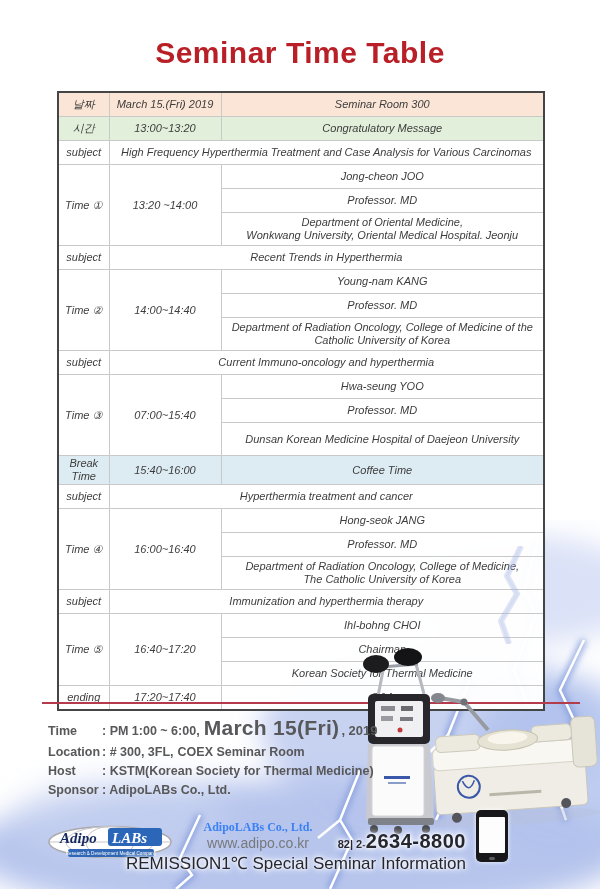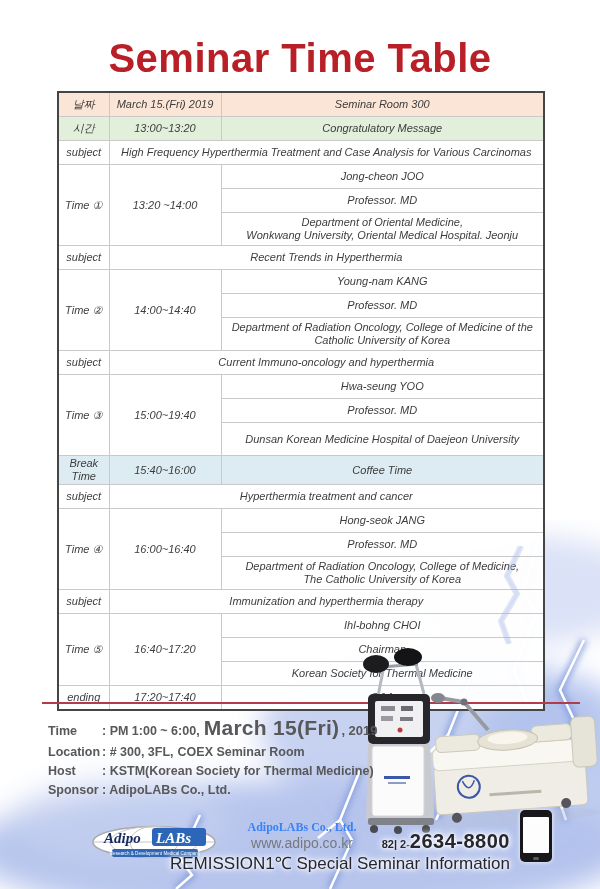--- a/index.html
+++ b/index.html
@@ -1,21 +1,21 @@
 <!DOCTYPE html>
 <html><head>
 <meta charset="utf-8">
 <style>
   html,body{margin:0;padding:0;background:#888;}
   .page{position:relative;width:600px;height:889px;background:#ffffff;overflow:hidden;
         font-family:"Liberation Sans",sans-serif;margin:0 auto;}
 
   
   .title{position:absolute;top:36px;left:0;width:100%;text-align:center;
-         font-size:40px;font-weight:bold;color:#b91f27;letter-spacing:0.5px;z-index:2;}
+         font-size:30px;font-weight:bold;color:#b91f27;letter-spacing:0.5px;z-index:2;}
 
   
   table.tt{position:absolute;left:57px;top:91px;width:486px;border-collapse:collapse;
            table-layout:fixed;font-size:11px;color:#3d3d3d;z-index:2;
            border:2px solid #454545;background:rgba(255,255,255,0.96);font-style:italic;}
   table.tt td{border:1px solid #c9c9c9;text-align:center;vertical-align:middle;
               height:21px;padding:1px 3px;line-height:13px;}
   table.tt td.aff{white-space:pre-line;}
   table.tt tr.tall td{height:30px;}
   tr.bg-peach td{background:#fbe5d6;}
@@ -34,21 +34,21 @@
 
   
   .info{position:absolute;left:48px;top:716px;z-index:5;color:#58585a;font-weight:bold;}
   .info-row{display:flex;align-items:baseline;font-size:12.5px;margin-bottom:5px;}
   .info-label{width:54px;flex:none;}
   .info-big{font-size:21px;margin:0 2px 0 4px;letter-spacing:0.3px;}
   .info-post{font-size:13px;}
   .info-strong{margin-left:4px;}
 
   
-  .footer{position:absolute;left:0;top:818px;width:514px;height:71px;z-index:5;margin-left:44px;}
+  .footer{position:absolute;left:0;top:818px;width:514px;height:71px;z-index:5;}
   .logo{position:absolute;left:46px;top:6px;width:130px;height:40px;}
   .company{position:absolute;left:178px;top:2px;width:160px;text-align:center;}
   .company-name{font-family:"Liberation Serif",serif;font-weight:bold;font-size:12px;color:#3b82f6;}
   .company-site{font-size:14px;color:#77787b;margin-top:0px;}
   .contact{position:absolute;right:48px;top:12px;text-align:right;color:#26262e;
            text-shadow:0 0 3px #fff,0 0 6px #fff,0 0 8px #fff;}
   .ph-pre{font-size:11px;font-weight:bold;}
   .ph-num{font-size:20px;font-weight:bold;letter-spacing:0.5px;}
   .tagline{font-size:17px;font-weight:normal;margin-top:-2px;}
   .phone{position:absolute;right:6px;top:-8px;width:32px;height:52px;background:#18181a;
@@ -151,21 +151,21 @@
       <td class="aff">Department of Radiation Oncology, College of Medicine of the
 Catholic University of Korea</td>
     </tr>
 
     <tr>
       <td>subject</td>
       <td colspan="2">Current Immuno-oncology and hyperthermia</td>
     </tr>
     <tr>
       <td rowspan="3">Time ③</td>
-      <td rowspan="3">15:00~19:40</td>
+      <td rowspan="3">07:00~15:40</td>
       <td>Hwa-seung YOO</td>
     </tr>
     <tr>
       <td>Professor. MD</td>
     </tr>
     <tr class="tall">
       <td class="aff">Dunsan Korean Medicine Hospital of Daejeon University</td>
     </tr>
 
     <tr class="bg-blue">

